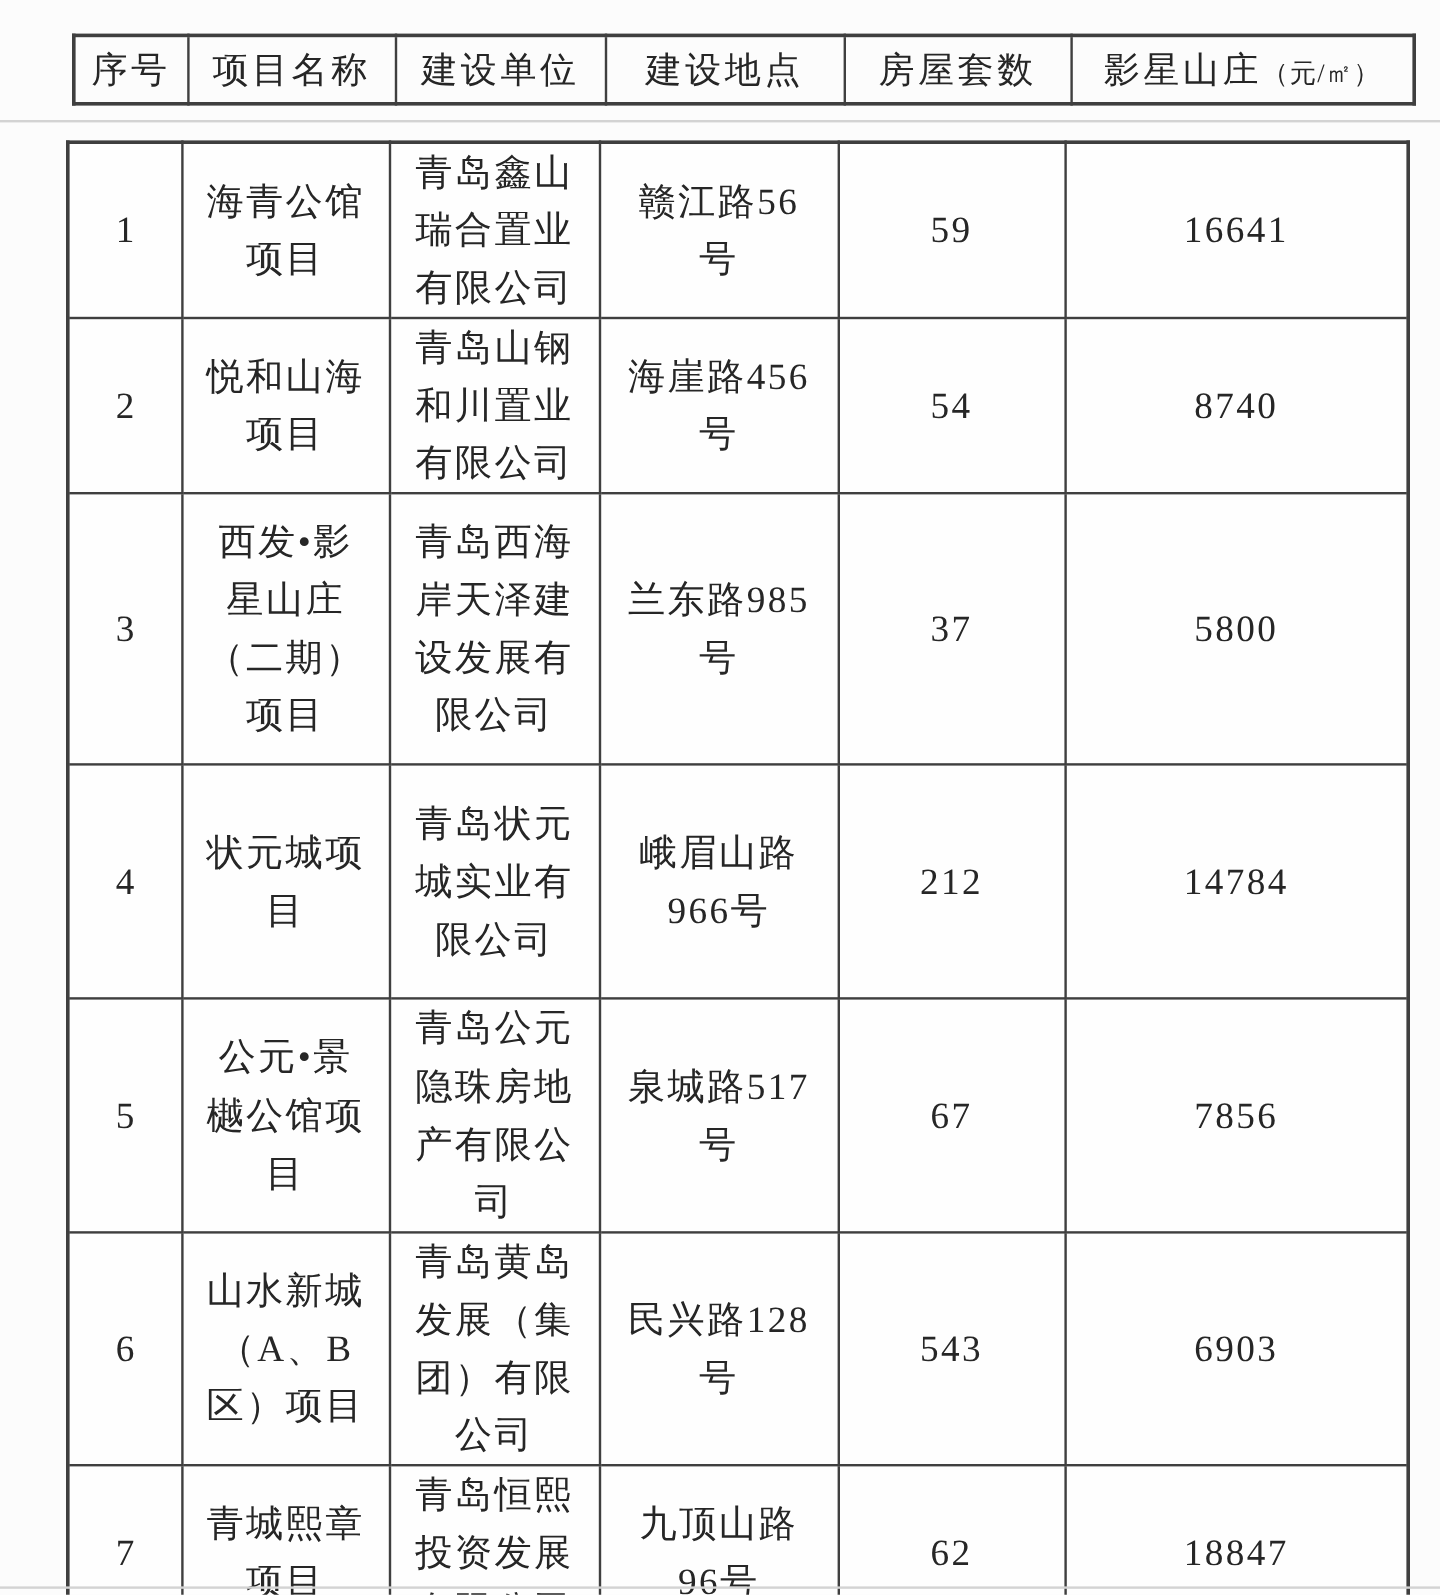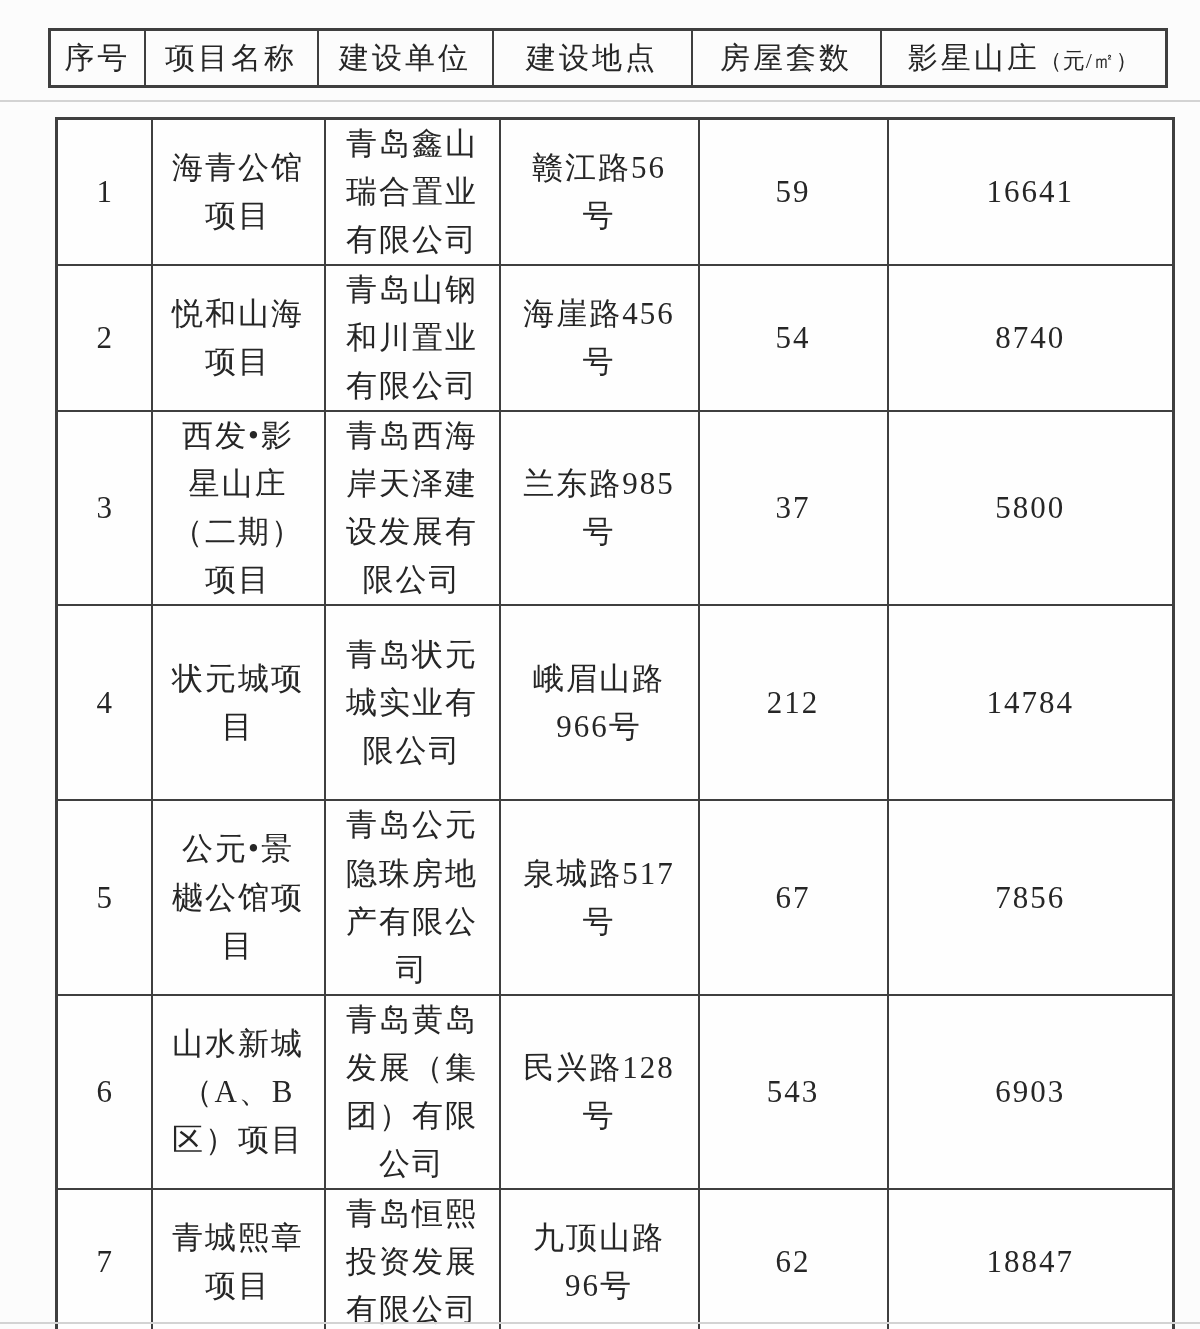--- a/index.html
+++ b/index.html
@@ -9,21 +9,21 @@
     font-family: "Liberation Serif", "DejaVu Serif", serif;
     color: #262626;
     overflow: hidden;
   }
   .page { position: relative; width: 1200px; height: 1329px; }
 
   table { border-collapse: collapse; table-layout: fixed; }
 
   
   .header-table {
-    position: absolute; left: 48px; top: 28px;
+    position: absolute; left: 60px; top: 28px;
     width: 1117px; height: 60px;
     border: 3px solid #3f3f3f;
   }
   .header-table th {
     border: 2px solid #3f3f3f;
     font-size: 30px; font-weight: 500;
     letter-spacing: 3px;
     text-align: center; vertical-align: middle;
     white-space: nowrap;
   }
@@ -55,21 +55,21 @@
   }
   .body-table tr:nth-child(1) { height: 143px; }
   .body-table tr:nth-child(2) { height: 143px; }
   .body-table tr:nth-child(3) { height: 192px; }
   .body-table tr:nth-child(4) { height: 195px; }
   .body-table tr:nth-child(5) { height: 190px; }
   .body-table tr:nth-child(6) { height: 187px; }
   .body-table tr:nth-child(7) { height: 145px; }
 
   td.c-index  { letter-spacing: 0; }
-  td.c-name   { padding: 0 14px; }
+  td.c-name   { padding: 16px 14px; }
   td.c-builder{ padding: 0 12px; }
   td.c-loc    { padding: 0 16px; }
   td.c-units, td.c-price { letter-spacing: 2px; font-size: 31px; margin-top: 27px; }
 </style>
 </head>
 <body>
 
 <div class="page">
 
   <table class="header-table">

